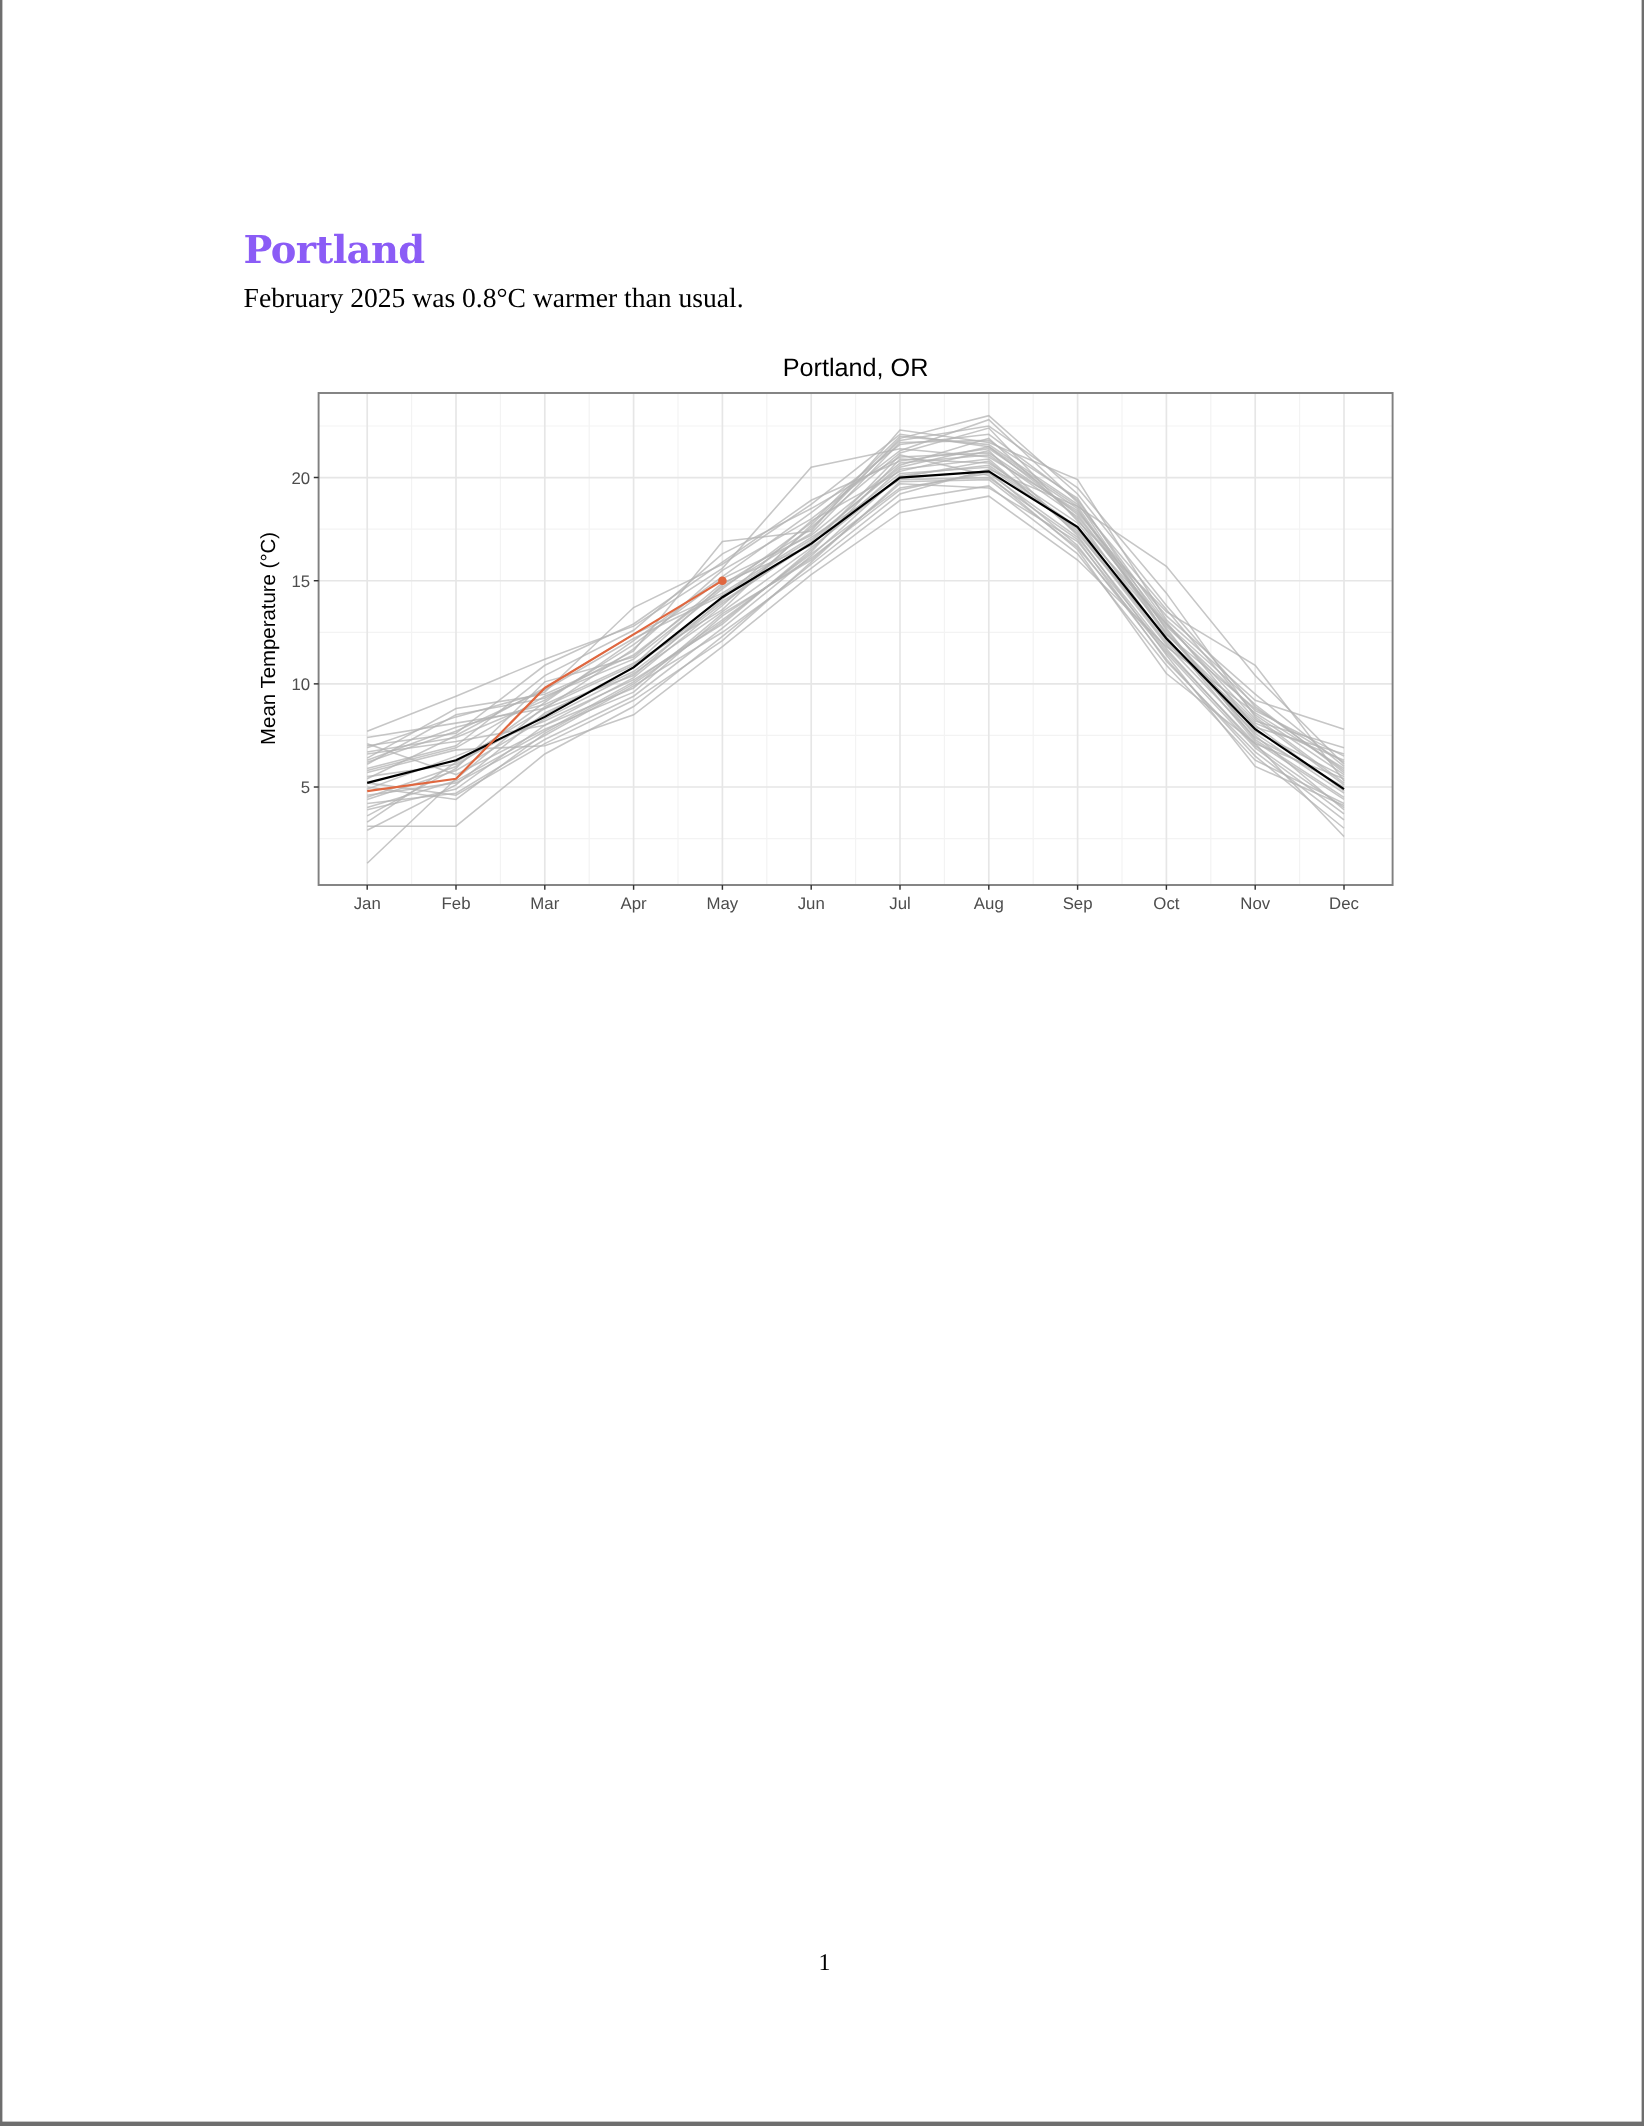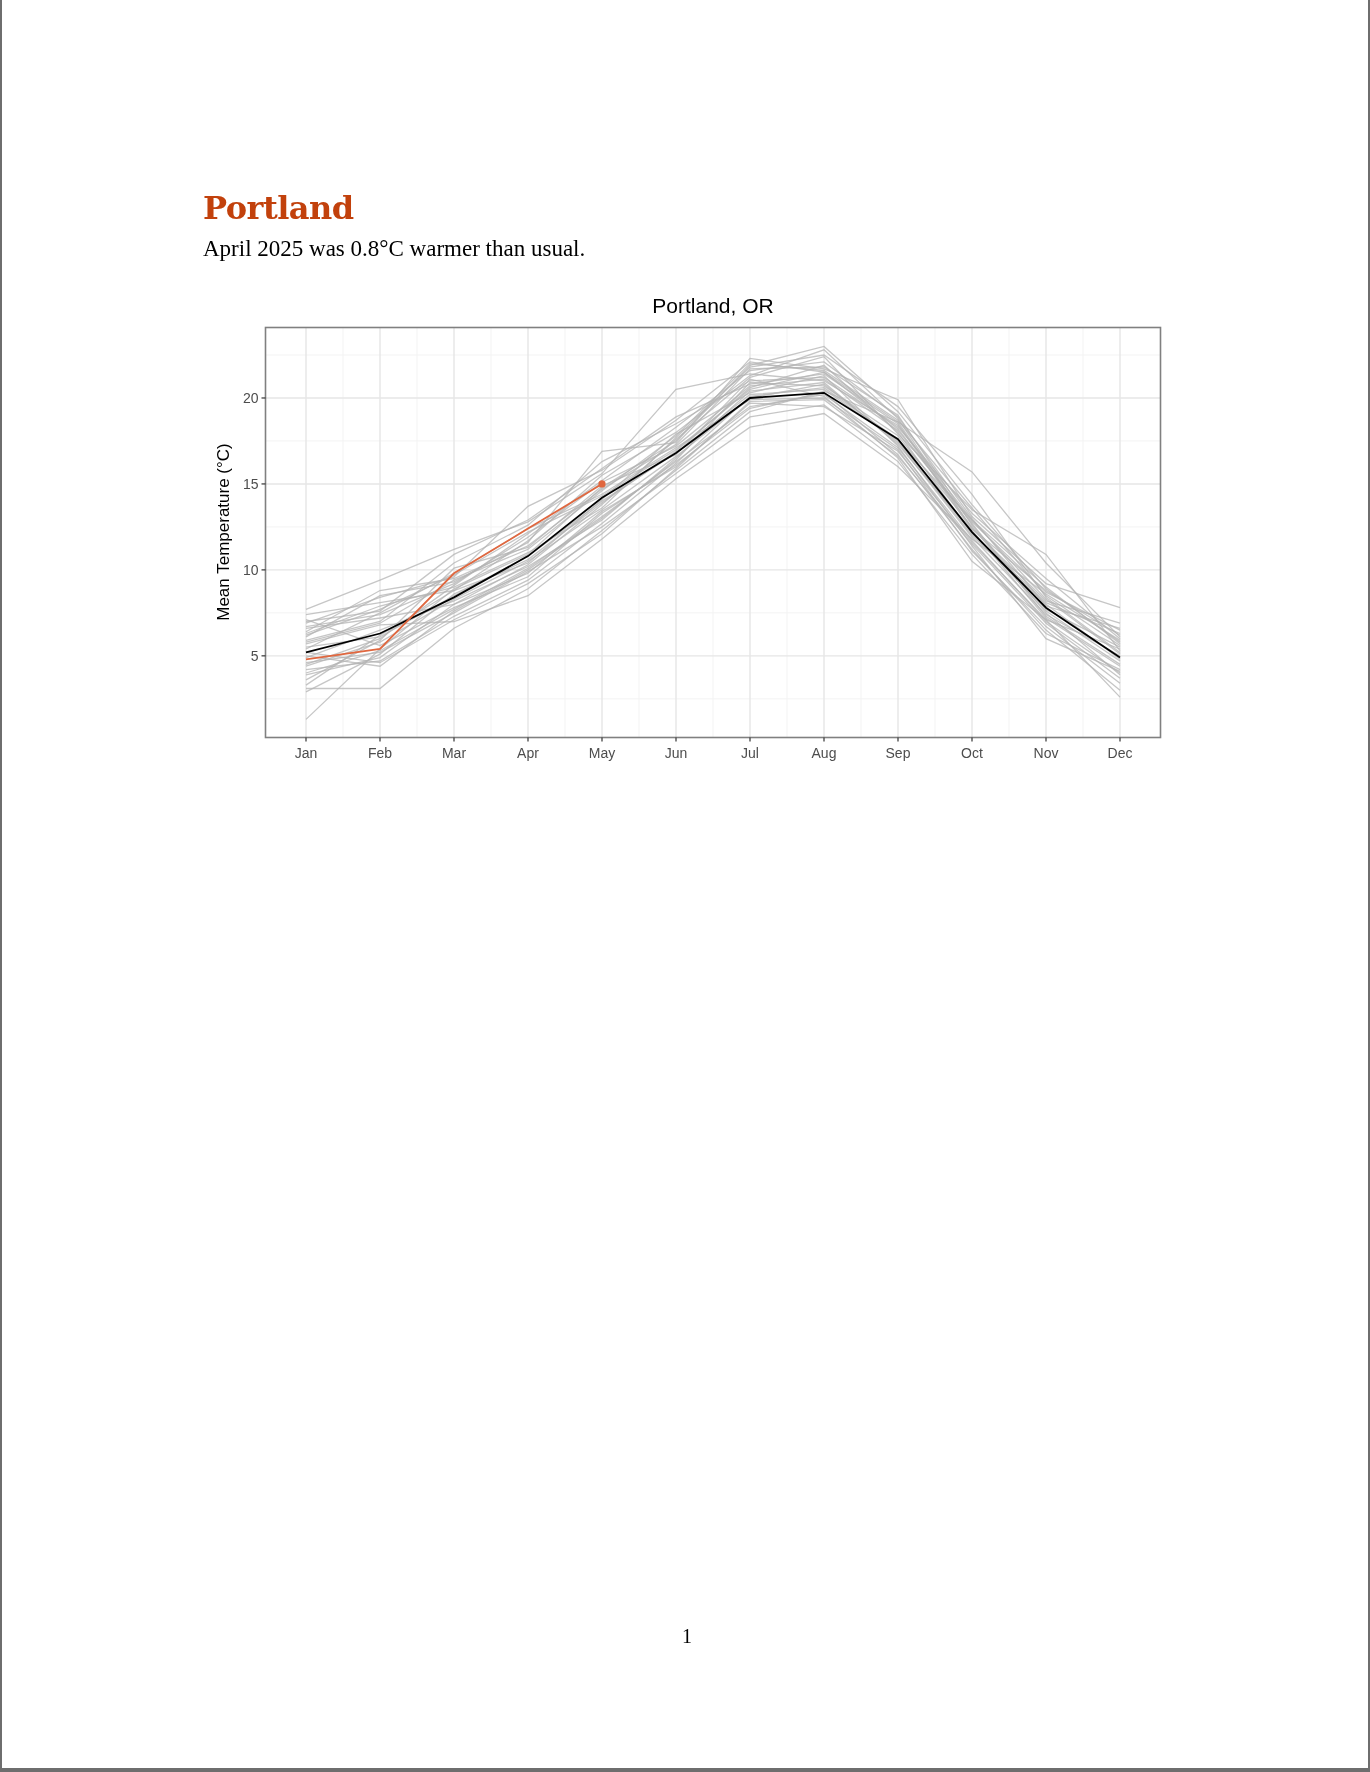--- a/index.html
+++ b/index.html
@@ -4,40 +4,40 @@
 <style>
   html, body { margin: 0; padding: 0; background: #ffffff; }
   body { width: 1370px; height: 1772px; position: relative; overflow: hidden; }
   .page {
     position: absolute; left: 0; top: 0; width: 1366px; height: 1768px;
     border-left: 2px solid #6e6e6e; border-right: 2px solid #6e6e6e; border-bottom: 4px solid #6e6e6e;
     background: #fff;
   }
   .title {
     position: absolute; left: 201px; top: 189px; margin: 0;
-    font-family: "DejaVu Serif", "Liberation Serif", serif; font-weight: bold; font-size: 32px; color: #c2410c;
+    font-family: "DejaVu Serif", "Liberation Serif", serif; font-weight: bold; font-size: 32px; color: #8b5cf6;
     letter-spacing: -0.5px;
   }
   .subtitle {
     position: absolute; left: 201px; top: 236px; margin: 0;
     font-family: "Liberation Serif", "DejaVu Serif", serif; font-size: 23px; color: #000;
   }
   .chart { position: absolute; left: 200px; top: 285px; }
   .page-number {
     position: absolute; left: 0; width: 1370px; top: 1625px; text-align: center;
     font-family: "Liberation Serif", "DejaVu Serif", serif; font-size: 20px; color: #000;
   }
   svg text { font-family: "Liberation Sans", "DejaVu Sans", sans-serif; }
 </style>
 </head>
 <body>
 
 <div class="page">
   <h1 class="title">Portland</h1>
-  <p class="subtitle">April 2025 was 0.8°C warmer than usual.</p>
+  <p class="subtitle">February 2025 was 0.8°C warmer than usual.</p>
 
   <svg class="chart" id="chart" width="980" height="490" viewBox="0 0 980 490" xmlns="http://www.w3.org/2000/svg">
     <text id="chart-title" x="511" y="28" text-anchor="middle" font-size="21" fill="#000">Portland, OR</text>
     <text id="y-label" transform="translate(27,247) rotate(-90)" text-anchor="middle" font-size="17" fill="#000">Mean Temperature (°C)</text>
     <g id="grid">
         <line x1="141" x2="141" y1="42.5" y2="452.5" stroke="#f3f3f3" stroke-width="1"></line>
         <line x1="215" x2="215" y1="42.5" y2="452.5" stroke="#f3f3f3" stroke-width="1"></line>
         <line x1="289" x2="289" y1="42.5" y2="452.5" stroke="#f3f3f3" stroke-width="1"></line>
         <line x1="363" x2="363" y1="42.5" y2="452.5" stroke="#f3f3f3" stroke-width="1"></line>
         <line x1="437" x2="437" y1="42.5" y2="452.5" stroke="#f3f3f3" stroke-width="1"></line>

